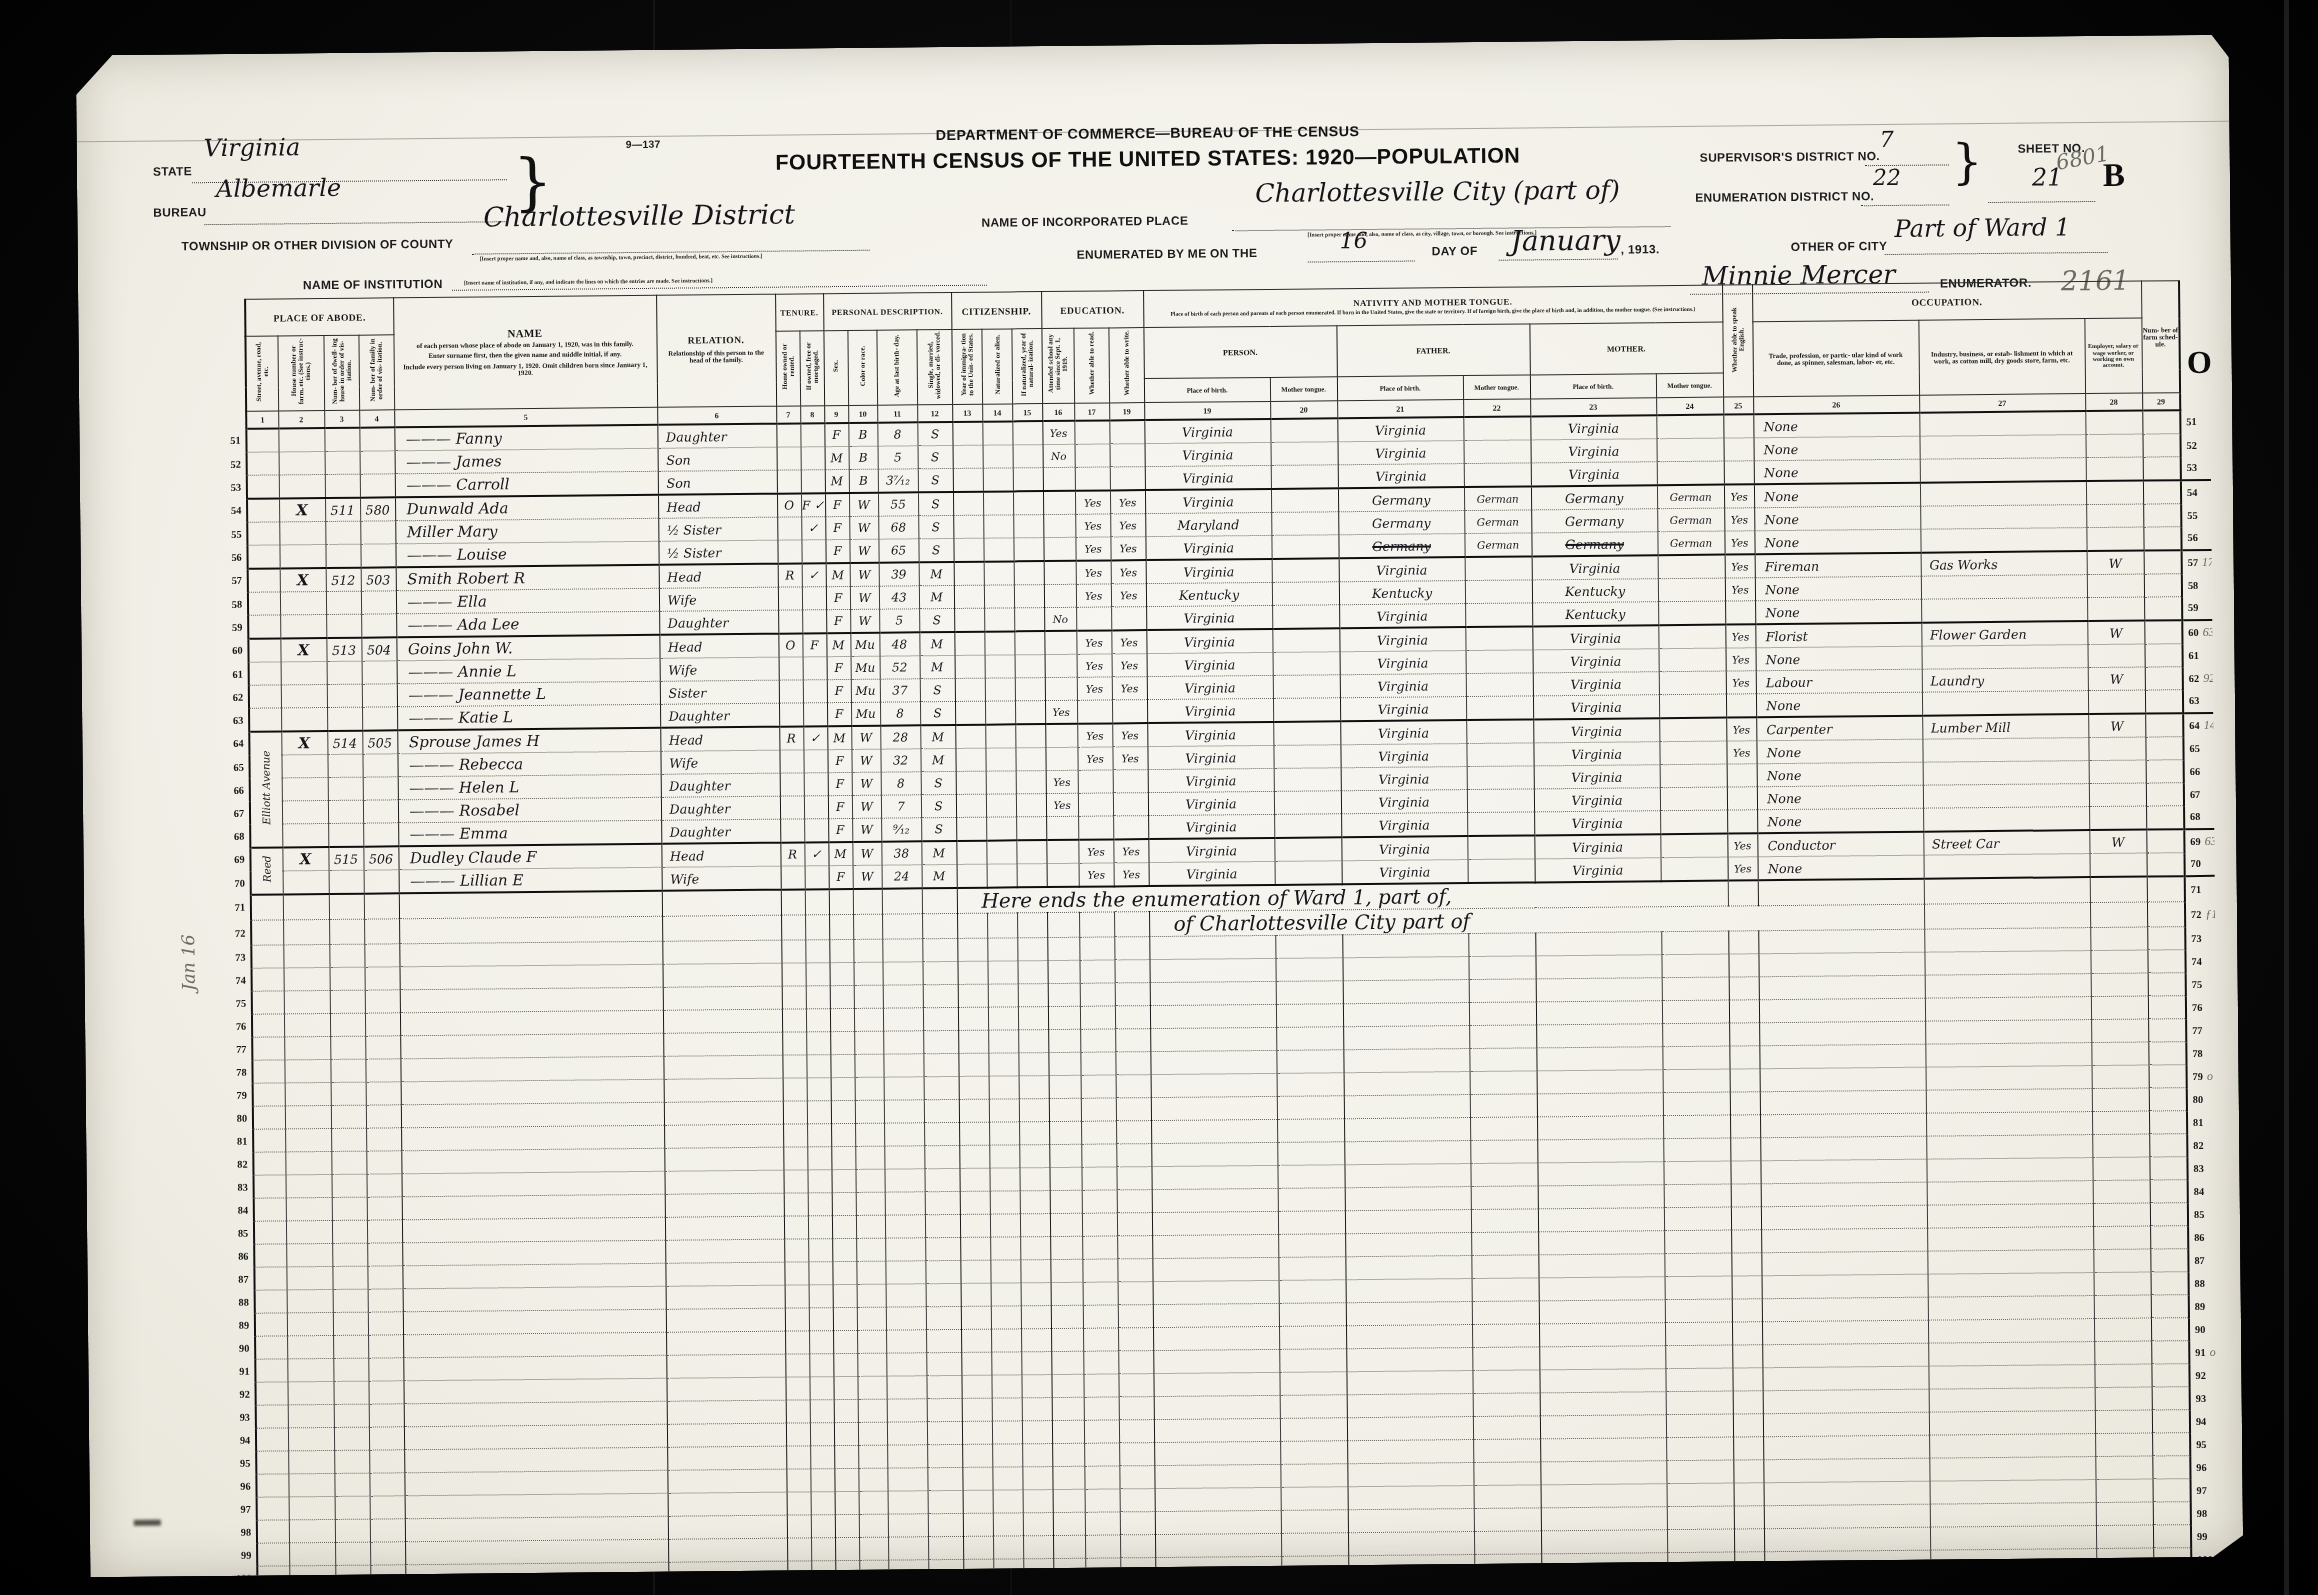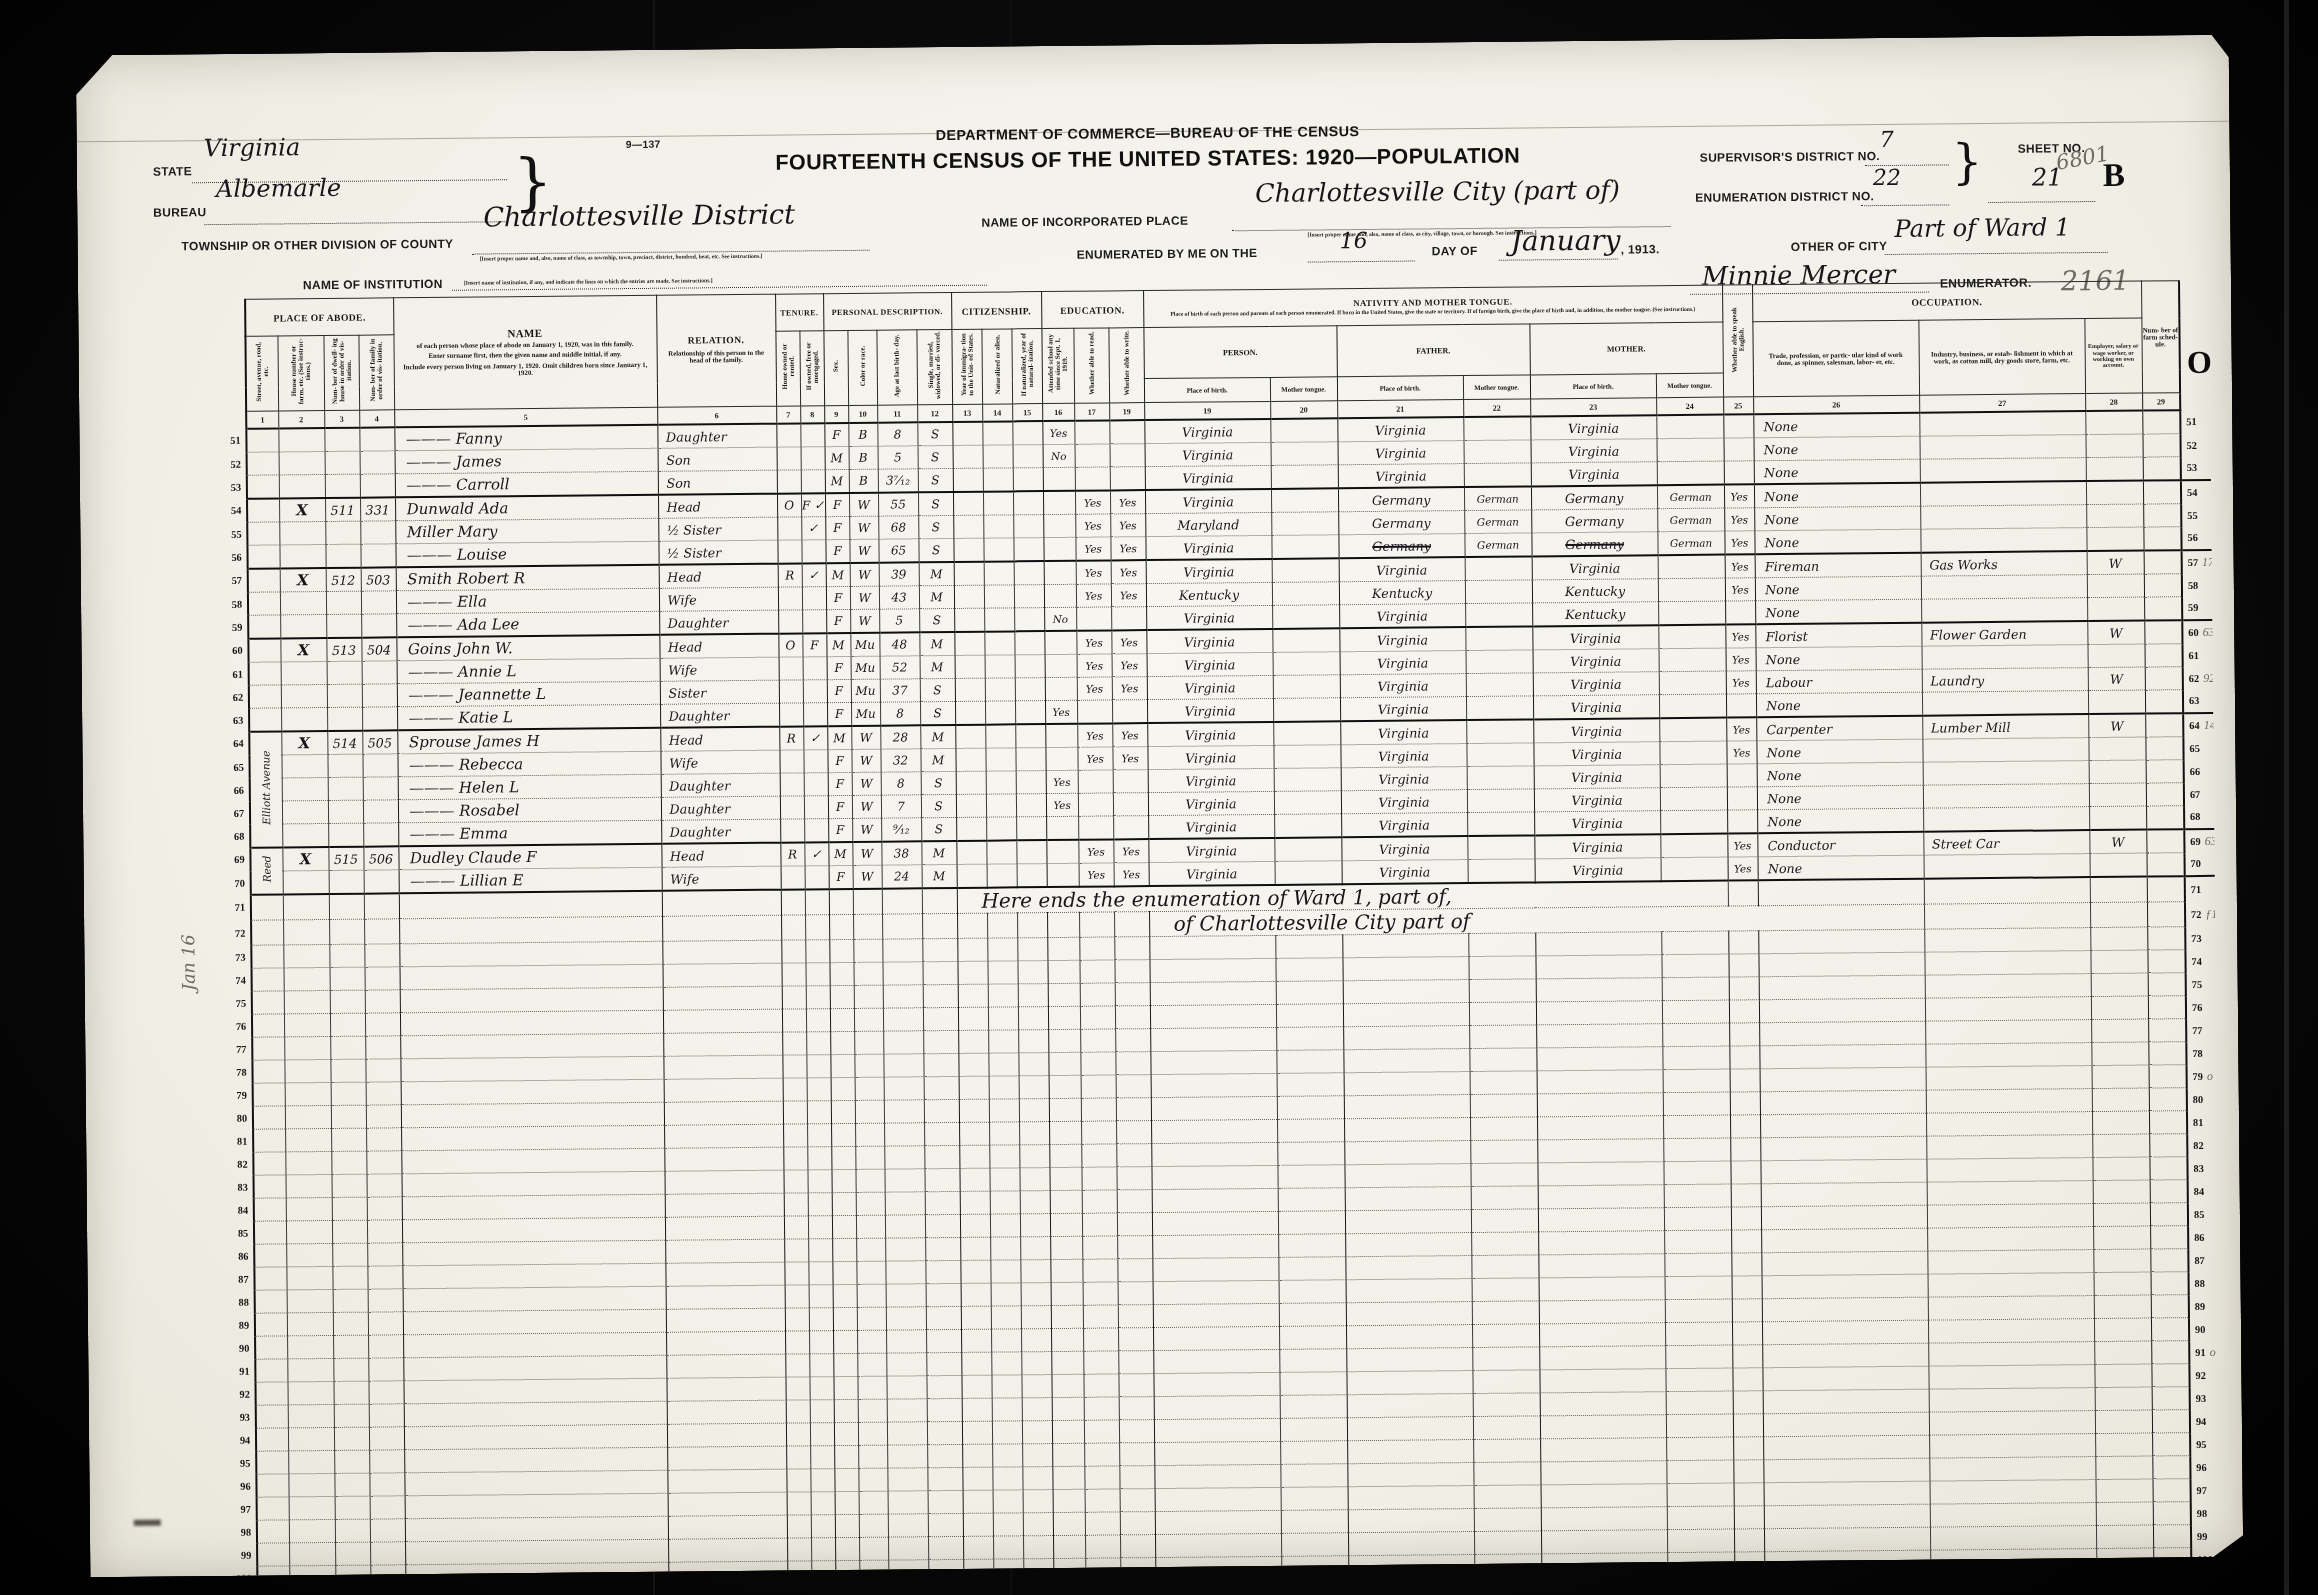--- a/index.html
+++ b/index.html
@@ -370,21 +370,21 @@
           <td class="c-industry hw"></td>
           <td class="c-emp hw"></td>
           <td class="c-farm hw"></td>
           <td class="rn-r" style="border-bottom: none;">53</td>
         </tr>
         <tr class="data fam">
           <td class="rn-l" style="border-bottom: none; border-top: none;">54</td>
           <td class="street-cell"></td>
           <td class="c-x hw">X</td>
           <td class="c-dwelling hw">511</td>
-          <td class="c-family hw">331</td>
+          <td class="c-family hw">580</td>
           <td class="c-name hw">Dunwald Ada</td>
           <td class="c-relation hw">Head</td>
           <td class="c-t7 hw">O</td>
           <td class="c-t8 hw">F ✓</td>
           <td class="c-sex hw">F</td>
           <td class="c-color hw">W</td>
           <td class="c-age hw">55</td>
           <td class="c-marital hw">S</td>
           <td class="c-c13 hw"></td>
           <td class="c-c14 hw"></td>

